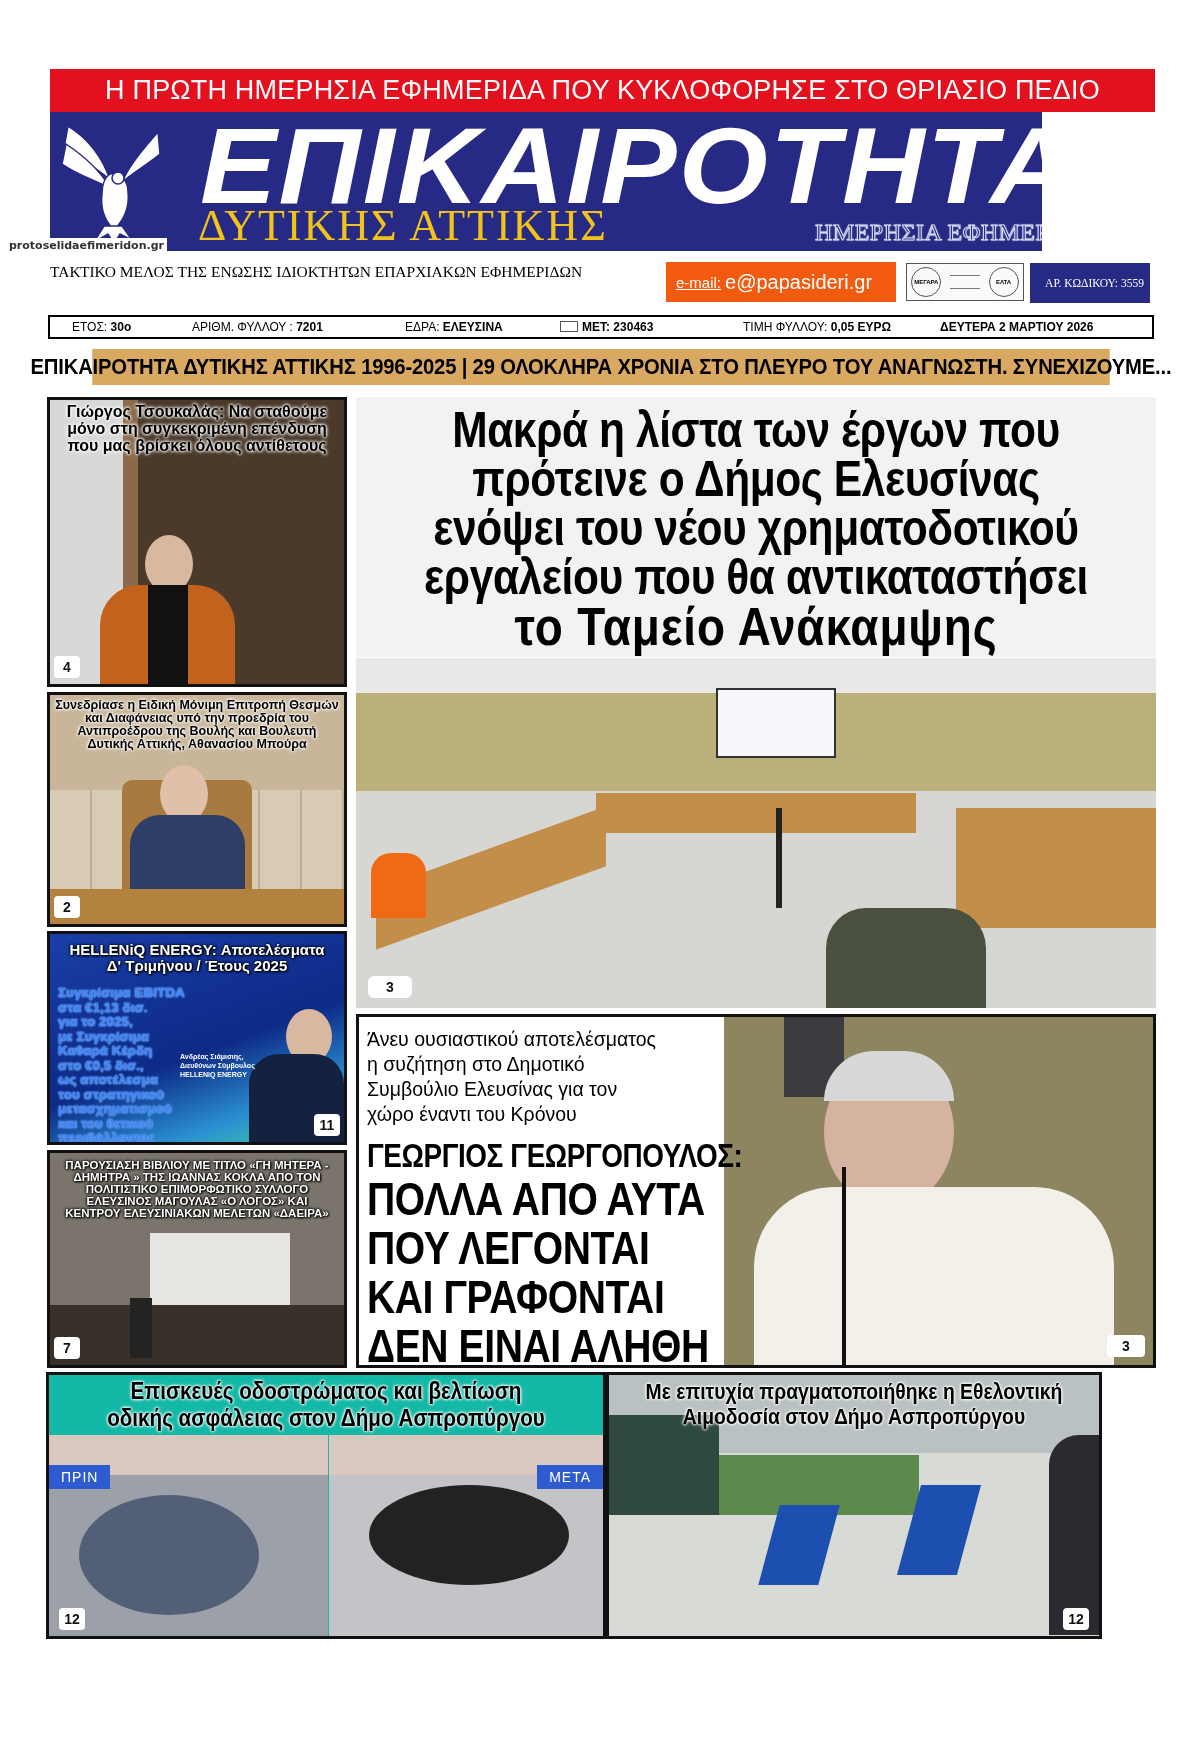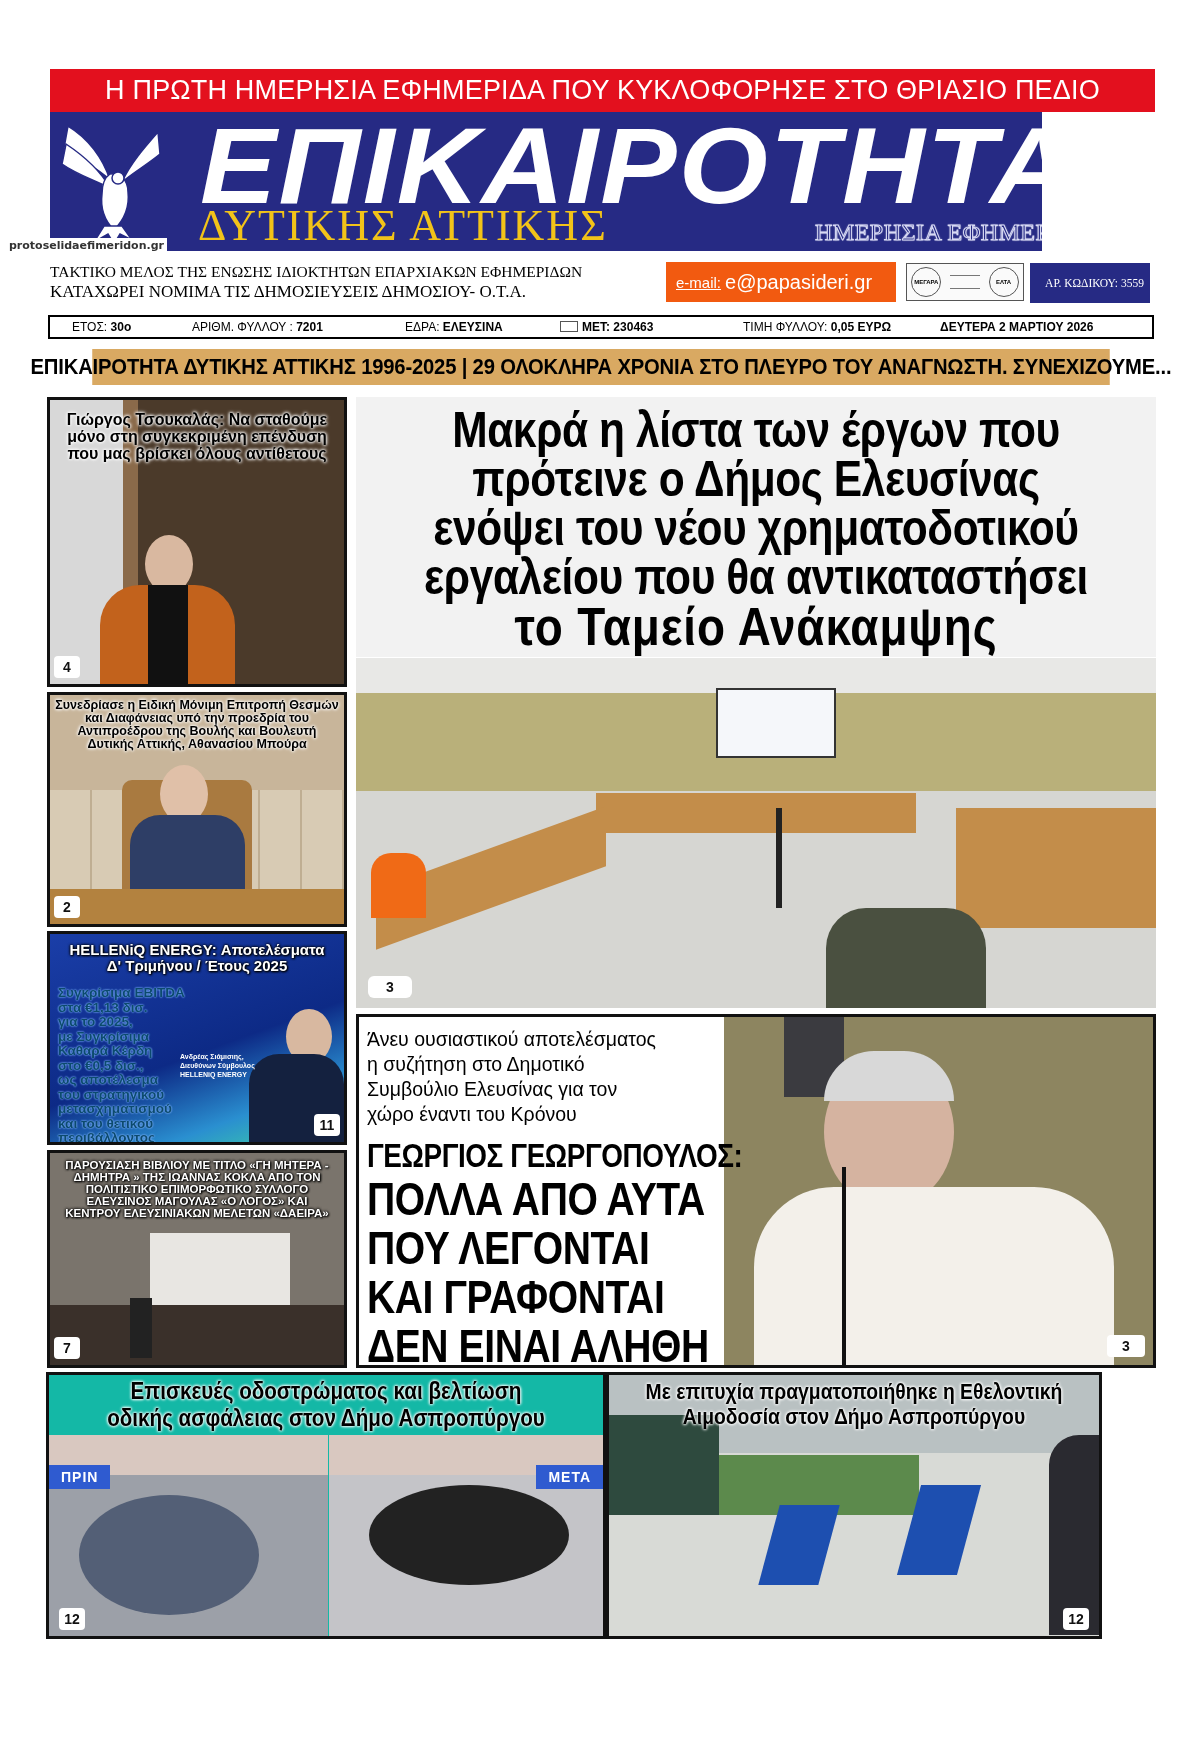--- a/index.html
+++ b/index.html
@@ -49,21 +49,21 @@
   .pgnum { position: absolute; width: 26px; height: 22px; background: #fff; border-radius: 4px; font-weight: bold; font-size: 14px;
     display: flex; align-items: center; justify-content: center; color: #111; }
 
   #headline { left: 356px; top: 397px; width: 800px; height: 260px; background: #f2f2f2; }
   #headline .hl-line { position: absolute; left: 8px; right: 8px; text-align: center; font-weight: bold; font-size: 50px; line-height: 50px; transform: scaleX(0.85); white-space: nowrap; letter-spacing: -0.5px; }
 
   #georgo-text { position: absolute; left: 0; top: 0; width: 344px; height: 100%; background: #fff; padding: 10px 8px; }
   #georgo-lede { font-size: 19.5px; line-height: 25px; }
   .gg-big { font-weight: bold; font-size: 39px; line-height: 41px; transform: scaleX(0.82); transform-origin: left; white-space: nowrap; letter-spacing: -0.5px; }
 
-  .tag { position: absolute; background: #2f5bd0; color: #fff; font-weight: bold; font-size: 14px; padding: 4px 12px; letter-spacing: 1px; }
+  .tag { position: absolute; background: #2f5bd0; color: #fff; font-weight: normal; font-size: 14px; padding: 4px 12px; letter-spacing: 1px; }
 </style>
 </head>
 <body>
 
 <div id="red-banner" class="abs">
   <span>Η ΠΡΩΤΗ ΗΜΕΡΗΣΙΑ ΕΦΗΜΕΡΙΔΑ ΠΟΥ ΚΥΚΛΟΦΟΡΗΣΕ ΣΤΟ ΘΡΙΑΣΙΟ ΠΕΔΙΟ</span>
 </div>
 <div id="masthead" class="abs">
   <svg id="eagle" viewBox="0 0 105 128">
     <g fill="#fff" stroke="#262a84" stroke-width="1.5">
@@ -76,21 +76,20 @@
     </g>
   </svg>
   <div id="logo-title">ΕΠΙΚΑΙΡΟΤΗΤΑ</div>
   <div id="logo-sub">ΔΥΤΙΚΗΣ ΑΤΤΙΚΗΣ</div>
   <div id="logo-daily">ΗΜΕΡΗΣΙΑ ΕΦΗΜΕΡΙΔΑ</div>
 </div>
 <div id="watermark" class="abs">protoselidaefimeridon.gr</div>
 
 <div id="member-text" class="abs">
   <div>ΤΑΚΤΙΚΟ ΜΕΛΟΣ ΤΗΣ ΕΝΩΣΗΣ ΙΔΙΟΚΤΗΤΩΝ ΕΠΑΡΧΙΑΚΩΝ ΕΦΗΜΕΡΙΔΩΝ</div>
-  <div>ΚΑΤΑΧΩΡΕΙ ΝΟΜΙΜΑ ΤΙΣ ΔΗΜΟΣΙΕΥΣΕΙΣ  ΔΗΜΟΣΙΟΥ- Ο.Τ.Α.</div>
 </div>
 <div id="email-box" class="abs">
   <span class="lbl">e-mail:</span>
   <span>e@papasideri.gr</span>
 </div>
 <div id="stamp-box" class="abs">
   <div class="stamp-circle">ΜΕΓΑΡΑ</div>
   <div class="stamp-lines"></div>
   <div class="stamp-circle">ΕΛΤΑ</div>
 </div>
@@ -107,21 +106,21 @@
 <div id="tagline" class="abs">
   <span>ΕΠΙΚΑΙΡΟΤΗΤΑ ΔΥΤΙΚΗΣ ΑΤΤΙΚΗΣ 1996-2025 | 29 ΟΛΟΚΛΗΡΑ ΧΡΟΝΙΑ ΣΤΟ ΠΛΕΥΡΟ ΤΟΥ ΑΝΑΓΝΩΣΤΗ. ΣΥΝΕΧΙΖΟΥΜΕ...</span>
 </div>
 
 <div class="box" style="left:47px;top:397px;width:300px;height:290px;">
   <div class="photo" style="background:linear-gradient(90deg,#d8d8d8 0 25%,#8a6a4a 25% 30%,#4b3a2a 30% 100%);">
     <div style="position:absolute;left:95px;top:135px;width:48px;height:58px;border-radius:50%;background:#d9b8a0;"></div>
     <div style="position:absolute;left:50px;top:185px;width:135px;height:105px;border-radius:40px 40px 0 0;background:#c2621c;"></div>
     <div style="position:absolute;left:98px;top:185px;width:40px;height:105px;background:#111;"></div>
   </div>
-  <div class="cap" style="top:12px;font-size:16px;">
+  <div class="cap" style="top:4px;font-size:16px;">
     <div>Γιώργος Τσουκαλάς: Να σταθούμε</div>
     <div>μόνο στη συγκεκριμένη επένδυση</div>
     <div>που μας βρίσκει όλους αντίθετους</div>
   </div>
   <div class="pgnum" style="left:4px;bottom:6px;">4</div>
 </div>
 
 <div class="box" style="left:47px;top:692px;width:300px;height:235px;">
   <div class="photo" style="background:#c8b59a;">
     <div style="position:absolute;left:0;right:0;top:95px;height:100px;background:repeating-linear-gradient(90deg,#d8cbb4 0 40px,#bfae92 40px 42px);"></div>
@@ -141,21 +140,21 @@
 
 <div class="box" style="left:47px;top:931px;width:300px;height:214px;">
   <div class="photo" style="background:linear-gradient(160deg,#1a3ea8 0%,#0d2a86 55%,#2a8fd0 80%,#3ed6a0 100%);">
     <div style="position:absolute;right:12px;top:75px;width:46px;height:55px;border-radius:50%;background:#d8b8a0;"></div>
     <div style="position:absolute;right:0;top:120px;width:95px;height:95px;background:#14213f;border-radius:30px 30px 0 0;"></div>
   </div>
   <div class="cap cap-white" style="top:8px;font-size:15px;font-weight:bold;">
     <div>HELLENiQ ENERGY: Αποτελέσματα</div>
     <div>Δ' Τριμήνου / Έτους 2025</div>
   </div>
-  <div style="position:absolute;left:8px;top:52px;font-weight:bold;font-size:13.5px;line-height:14.5px;color:#0c4a6e;text-shadow:0 0 2px #7fb4ff,0 0 2px #7fb4ff;">
+  <div style="position:absolute;left:8px;top:52px;font-weight:bold;font-size:13.5px;line-height:14.5px;color:#3b82f6;text-shadow:0 0 2px #7fb4ff,0 0 2px #7fb4ff;">
     <div>Συγκρίσιμα EBITDA</div>
     <div>στα €1,13 δισ.</div>
     <div>για το 2025,</div>
     <div>με Συγκρίσιμα</div>
     <div>Καθαρά Κέρδη</div>
     <div>στο €0,5 δισ.,</div>
     <div>ως αποτέλεσμα</div>
     <div>του στρατηγικού</div>
     <div>μετασχηματισμού</div>
     <div>και του θετικού</div>

